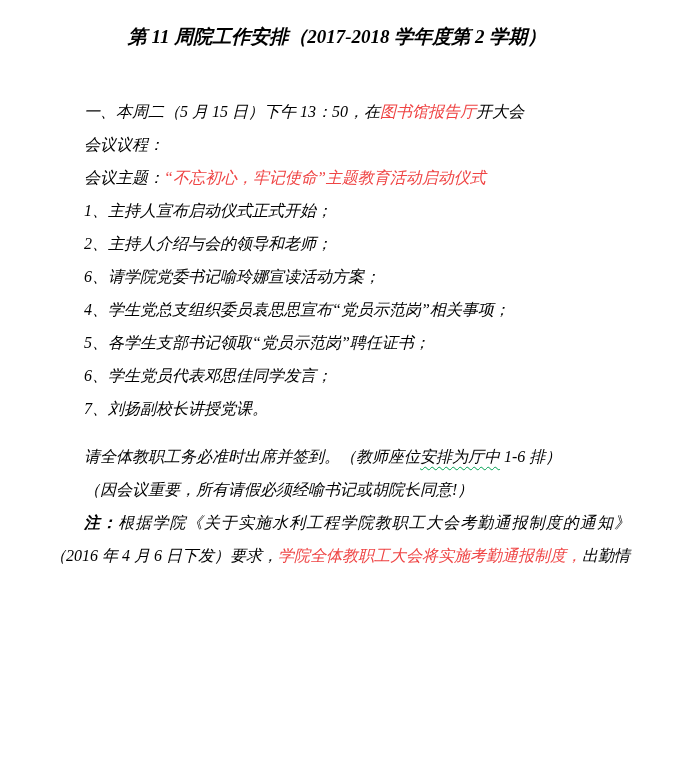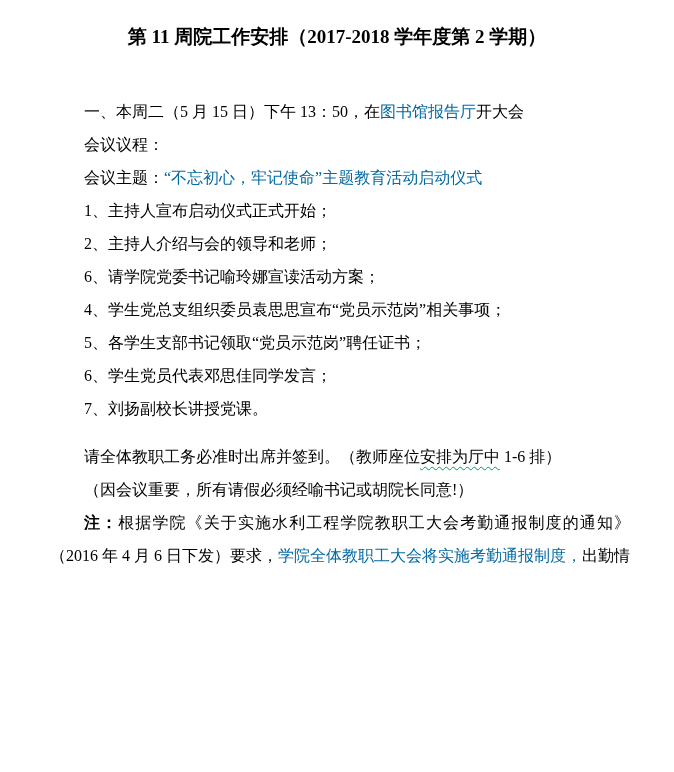--- a/index.html
+++ b/index.html
@@ -5,39 +5,40 @@
   html, body { margin: 0; padding: 0; background: #ffffff; }
   .page {
     position: relative;
     width: 674px;
     height: 580px;
     background: #ffffff;
     color: #000000;
     font-family: "Liberation Serif", "DejaVu Serif", serif;
     overflow: hidden;
     box-sizing: border-box;
+    font-style: italic;
   }
   .doc-title {
     padding-top: 25px;
     text-align: center;
     font-size: 19px;
     font-weight: bold;
     line-height: 24px;
   }
   .body-text {
     margin: 46px 44px 0 50px;
     font-size: 16px;
     line-height: 33px;
     text-align: justify;
   }
   .para {
     margin: 0;
     text-indent: 34px;
   }
-  .red { color: #0369a1; }
+  .red { color: #ef4444; }
   .bold { font-weight: bold; }
   .wavy {
     text-decoration: underline;
     text-decoration-style: wavy;
     text-decoration-color: #00a050;
     text-decoration-thickness: 1px;
     text-underline-offset: 4px;
   }
   .gap { height: 15px; }
   .signature {

